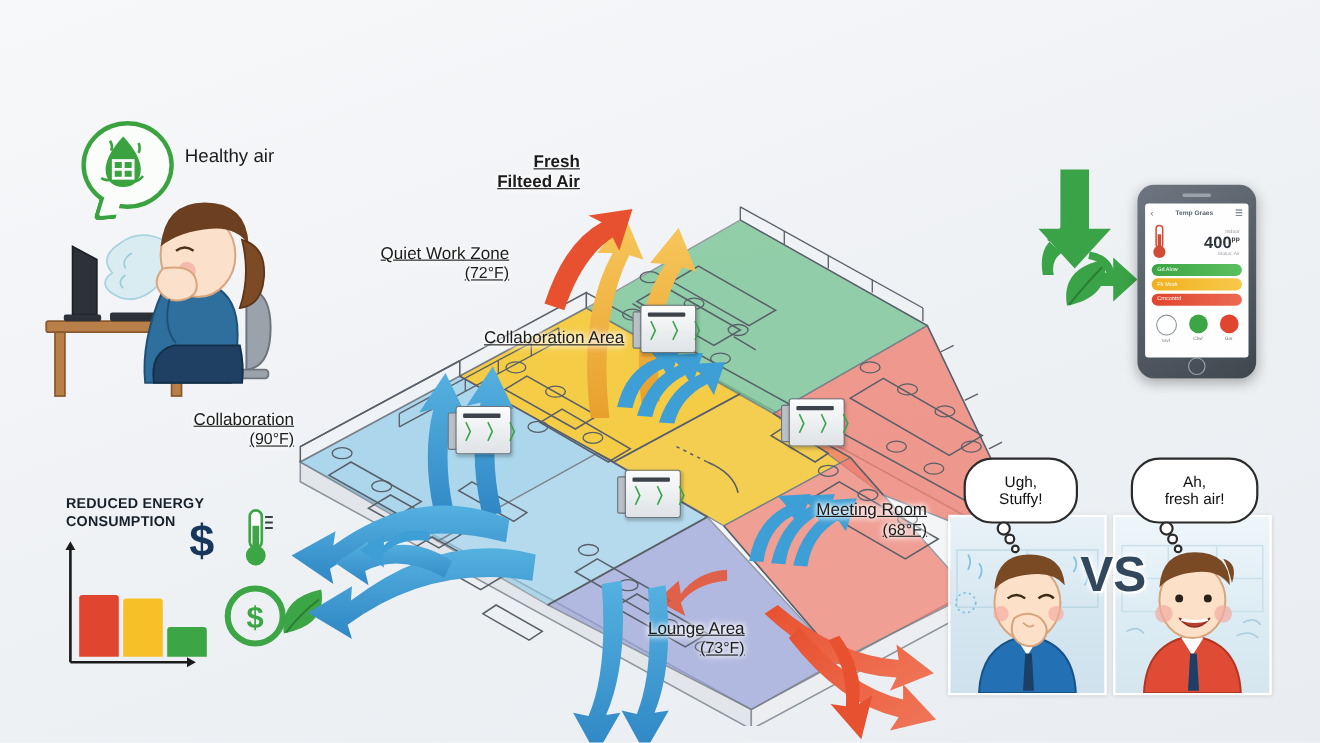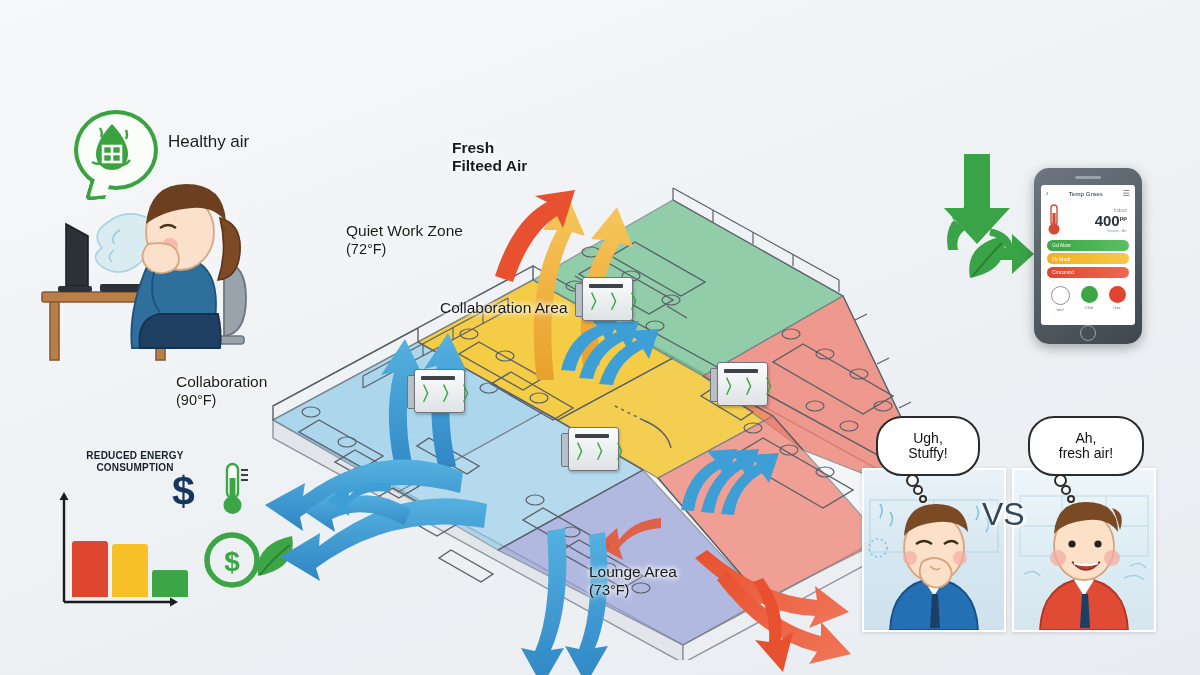--- a/index.html
+++ b/index.html
@@ -15,22 +15,22 @@
   
   .title{
     position:absolute;left:0;top:34px;width:1200px;text-align:center;
     font-size:33px;font-weight:bold;letter-spacing:-.3px;
     color:#16365c;
     text-shadow:0 1px 0 rgba(255,255,255,.7);
   }
 
   
   .plabel{position:absolute;color:#1b1b1b;font-size:15.5px;line-height:1.18;
-    text-align:left;font-weight:500;
-    text-shadow:0 0 4px #fff,0 0 6px #fff,0 0 8px #fff;white-space:nowrap;}
+    text-align:right;font-weight:500;
+    text-shadow:0 0 4px #fff,0 0 6px #fff,0 0 8px #fff;white-space:nowrap;text-decoration:underline;}
   .plabel .t2{font-size:14.5px;}
 
   
   #plan{position:absolute;left:255px;top:120px;width:700px;height:530px;}
 
   
   .hvac{position:absolute;width:56px;height:46px;z-index:30;}
   .hvac .body{position:absolute;left:7px;top:2px;width:49px;height:42px;
      background:linear-gradient(#fbfcfc,#dfe3e6);border:1.4px solid #6d747c;border-radius:3px;
      box-shadow:1px 2px 3px rgba(0,0,0,.22);}
@@ -45,22 +45,22 @@
   #woman{position:absolute;left:28px;top:108px;width:250px;height:250px;}
   .bubble{position:absolute;left:46px;top:2px;width:76px;height:72px;
      border:4px solid #3aa33f;border-radius:50%;background:#fbfdfb;}
   .bubble:after{content:"";position:absolute;left:10px;bottom:-14px;width:16px;height:18px;
      background:#fbfdfb;border-left:4px solid #3aa33f;border-bottom:4px solid #3aa33f;
      transform:skewX(-22deg) rotate(-6deg);border-radius:0 0 0 6px;}
   .hlabel{position:absolute;left:140px;top:24px;font-size:17px;color:#1c1c1c;font-weight:500;}
 
   
   #energy{position:absolute;left:50px;top:450px;width:250px;height:175px;}
-  .elabel{position:absolute;left:10px;top:0px;width:150px;font-size:10px;font-weight:bold;
-     color:#16202b;letter-spacing:.2px;line-height:1.22;text-align:center;}
+  .elabel{position:absolute;left:10px;top:0px;width:150px;font-size:13px;font-weight:bold;
+     color:#16202b;letter-spacing:.2px;line-height:1.22;}
   .bar{position:absolute;bottom:28px;border-radius:3px 3px 0 0;}
 
   
   #phone{position:absolute;left:1034px;top:168px;width:108px;height:176px;
      background:linear-gradient(145deg,#6e7781,#3e464e);border-radius:15px;
      box-shadow:0 4px 12px rgba(0,0,0,.3);padding:3px;box-sizing:border-box;}
   #phone .scr{position:absolute;left:7px;top:17px;right:7px;bottom:19px;background:#fefefe;border-radius:3px;overflow:hidden;}
   .pspk{position:absolute;left:50%;top:8px;transform:translateX(-50%);width:26px;height:3px;background:#9aa2aa;border-radius:2px;}
   .phome{position:absolute;left:50%;bottom:3px;transform:translateX(-50%);width:14px;height:14px;border:1.4px solid #9aa2aa;border-radius:50%;}
   .ptop{display:flex;align-items:center;justify-content:space-between;padding:4px 5px 2px;}
@@ -70,21 +70,21 @@
   .pdot{width:17px;height:17px;border-radius:50%;}
 
   
   #vs{position:absolute;left:862px;top:468px;width:290px;height:160px;}
   .vscard{position:absolute;top:0;width:140px;height:160px;border:2px solid #fff;overflow:hidden;
      box-shadow:0 1px 4px rgba(0,0,0,.14);}
   .thought{position:absolute;background:#fff;border:2.2px solid #2b2b2b;border-radius:26px;
      display:flex;align-items:center;justify-content:center;text-align:center;
      font-size:14px;line-height:1.1;color:#111;font-weight:500;z-index:9;}
   .tdot{position:absolute;background:#fff;border:2px solid #2b2b2b;border-radius:50%;z-index:9;}
-  .vstext{position:absolute;left:120px;top:28px;font-size:32px;font-weight:normal;color:#31475c;
+  .vstext{position:absolute;left:120px;top:28px;font-size:45px;font-weight:bold;color:#31475c;
      text-shadow:0 0 6px #fff,0 0 10px #fff,2px 2px 0 #fff;z-index:12;}
 </style>
 </head>
 <body>
 
 <div id="stage">
 
 
   <div id="woman">
     <div class="bubble">
@@ -432,20 +432,24 @@
 
   <div class="plabel" style="left:440px;top:299px">
     <span>Collaboration Area</span>
   </div>
 
   <div class="plabel" style="left:176px;top:373px">
     <span>Collaboration</span><br>
     <span class="t2">(90°F)</span>
   </div>
 
+  <div class="plabel" style="left:742px;top:455px">
+    <span>Meeting Room</span><br>
+    <span class="t2">(68°F)</span>
+  </div>
 
   <div class="plabel" style="left:589px;top:563px">
     <span>Lounge Area</span><br>
     <span class="t2">(73°F)</span>
   </div>
 
   <div class="plabel" style="left:452px;top:139px;font-weight:bold">
     <span>Fresh</span><br>
     <span>Filteed Air</span>
   </div>

